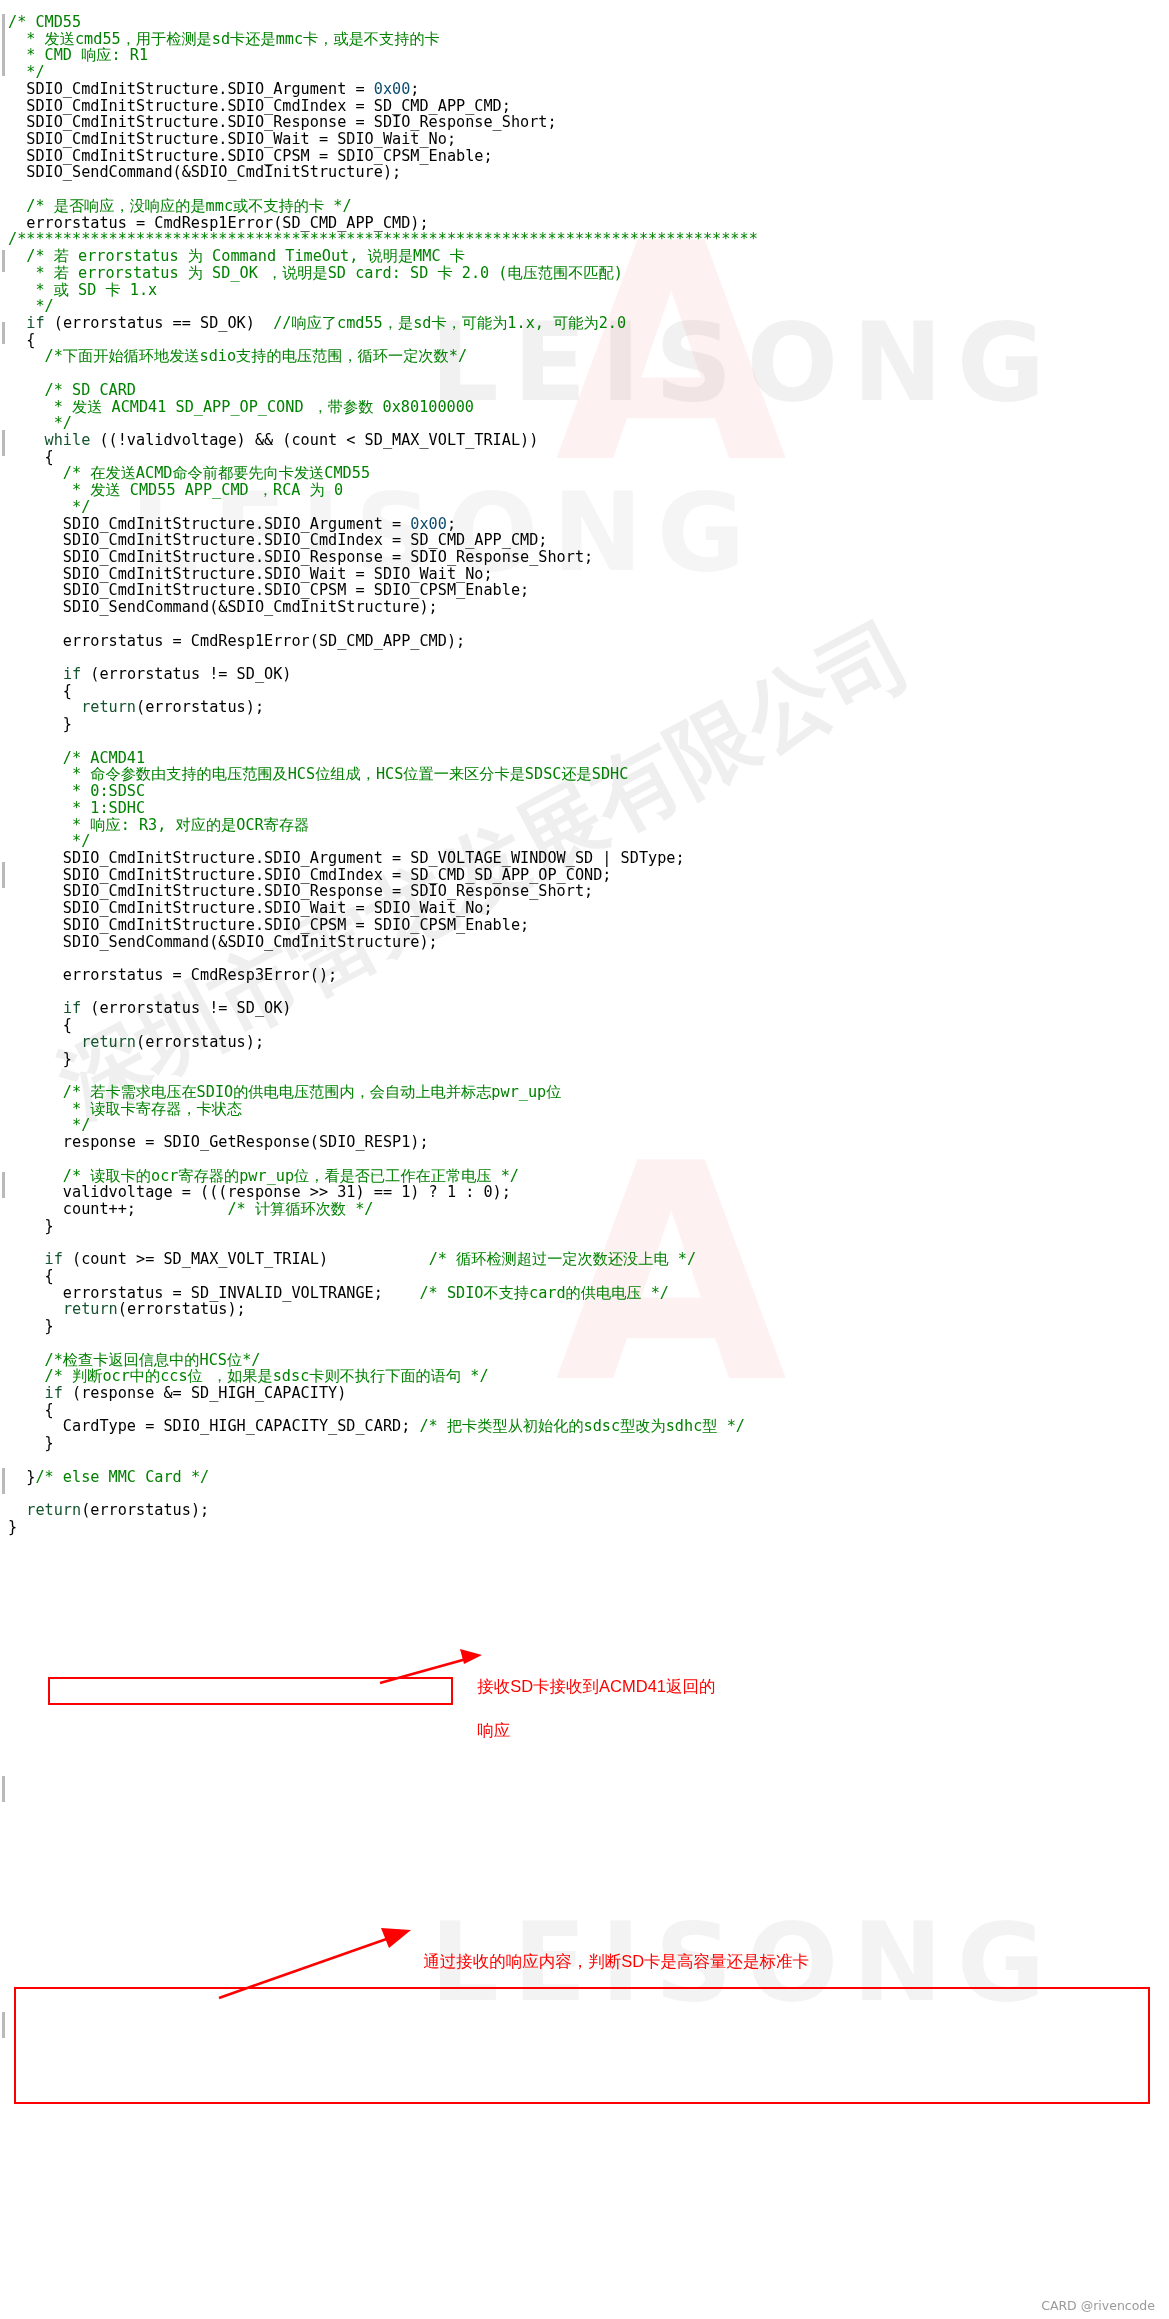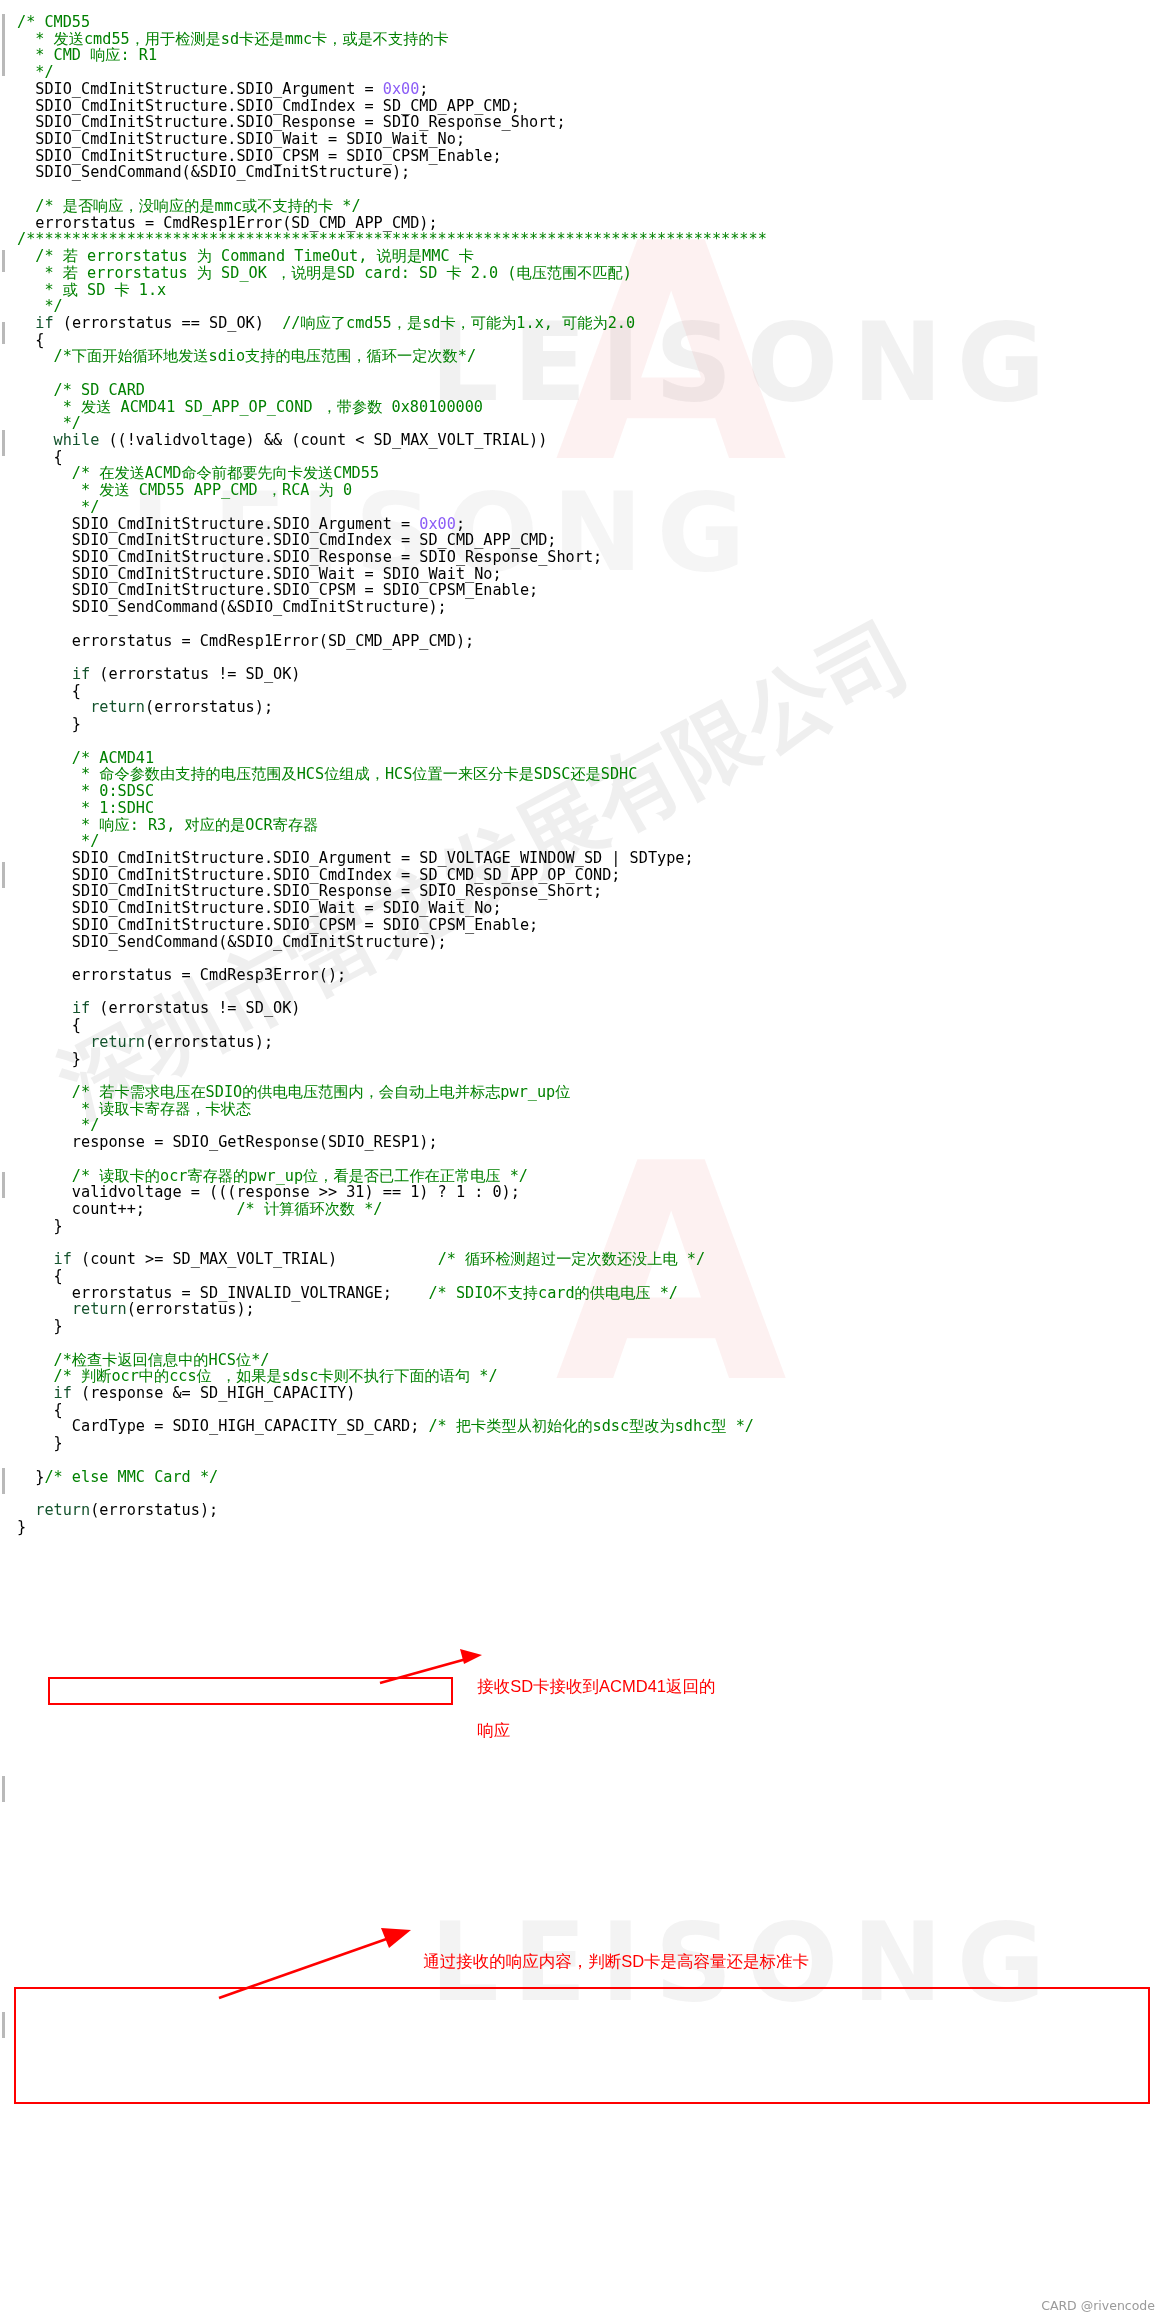--- a/index.html
+++ b/index.html
@@ -61,31 +61,31 @@
     left: 2px;
     width: 3px;
     background: #b9b9b9;
   }
 
   
   #code {
     position: absolute;
     left: 0; top: 0;
     z-index: 2;
-    padding: 14px 0 0 17px;
+    padding: 14px 0 0 8px;
     font-size: 15.2px;
     line-height: 16.72px;
     white-space: pre;
     color: #000000;
     font-family: "DejaVu Sans Mono", "Liberation Mono", monospace;
   }
   .ln { display: block; height: 16.72px; }
   .cmt { color: #008000; }
   .kw  { color: #14532d; }
-  .num { color: #8b5cf6; }
+  .num { color: #0c4a6e; }
 
   
   .ann {
     position: absolute;
     z-index: 4;
     color: #ff0000;
     font-family: Liberation Sans, sans-serif;
     font-size: 16.5px;
     line-height: 22px;
     white-space: pre;

